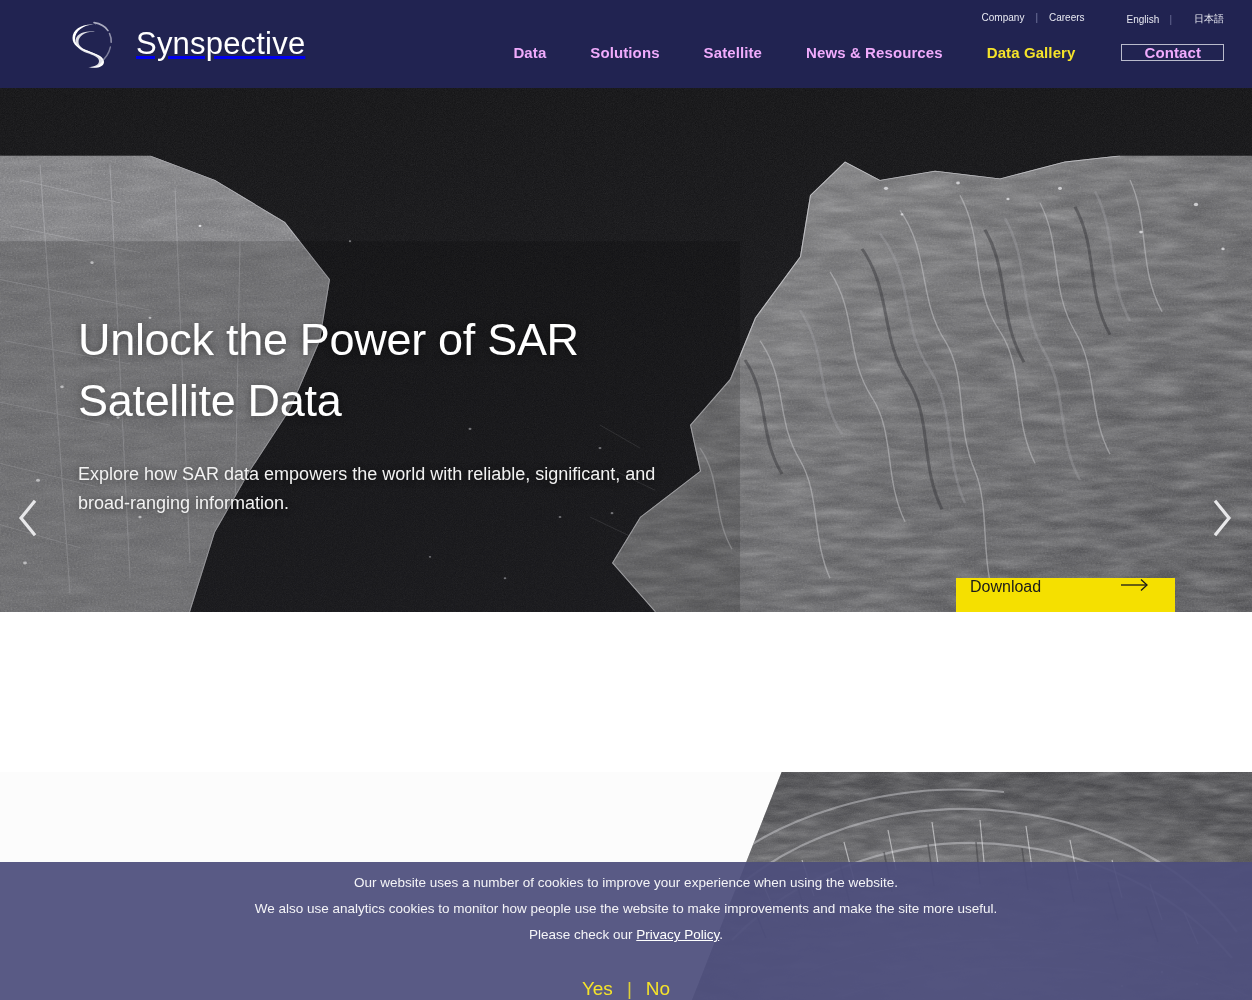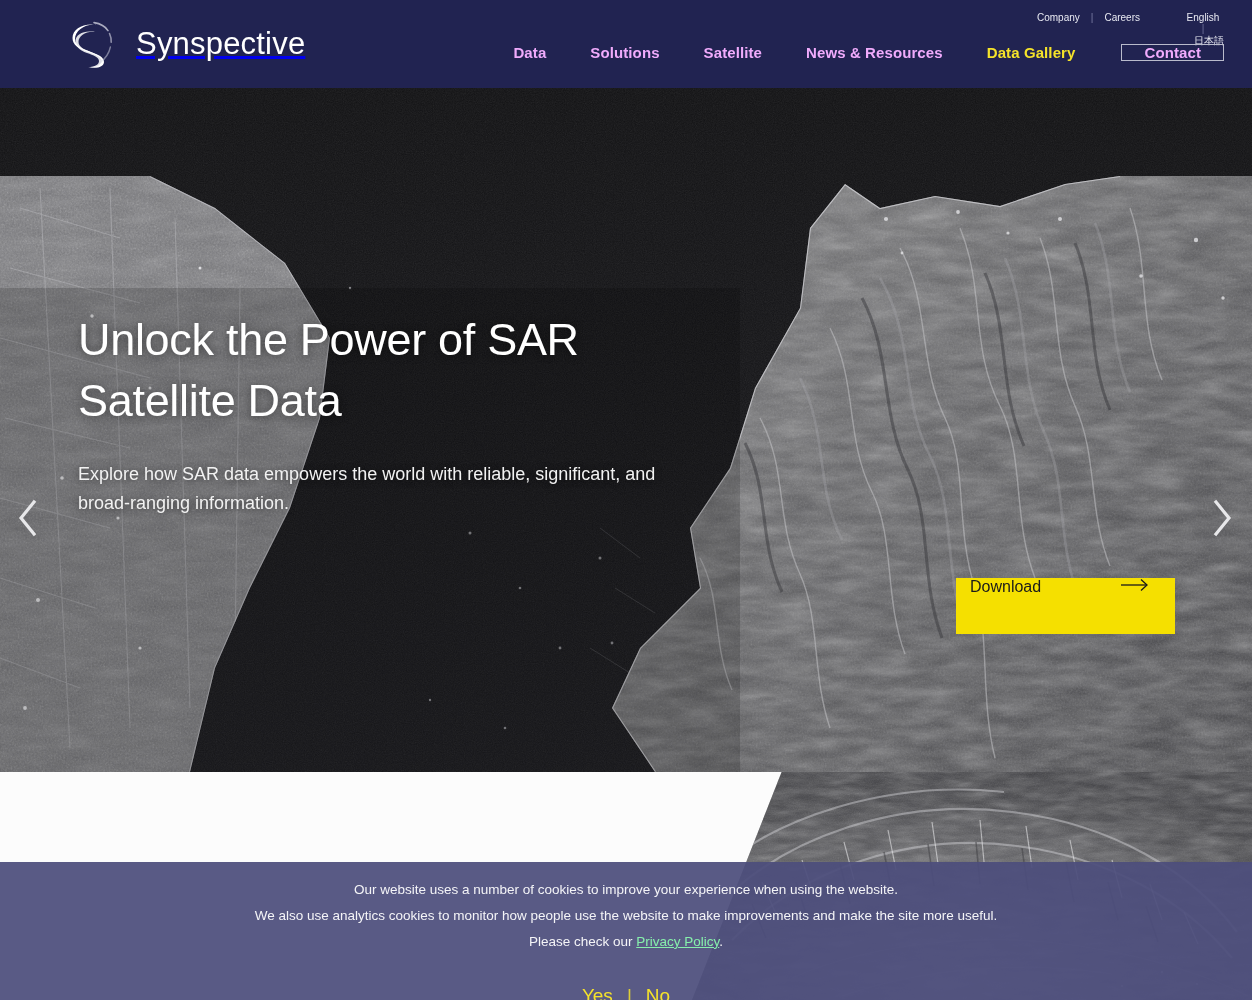--- a/index.html
+++ b/index.html
@@ -25,21 +25,21 @@
     color:#ffffff; font-size:31px; font-weight:400; letter-spacing:0.2px;
     font-family:"Liberation Sans", sans-serif; line-height:1;
     padding-bottom:3px;
   }
   .top-row {
     position:absolute; right:28px; top:12px;
     display:flex; font-size:10px; color:#e8e9f2;
   }
   .top-row a { color:#e8e9f2; text-decoration:none; white-space:nowrap; }
   .top-sep { color:#7a7da5; margin:0 11px; font-weight:300; }
-  .lang-group { display:flex; align-items:center; margin-left:42px;flex-direction:column; }
+  .lang-group { display:flex; align-items:center; margin-left:42px; }
   .lang-active { color:#ffffff; font-weight:400; }
   .lang-alt { color:#8d90b4;margin-left:12px; }
   .lang-sep { color:#6e719b; margin:0 10px; font-weight:300; }
 
   .mainnav {
     position:absolute; right:28px; top:44px;
     display:flex; align-items:center; gap:0;
   }
   .mainnav a {
     color:#f0abfc; text-decoration:none; font-size:15px;
@@ -47,21 +47,21 @@
   }
   .mainnav a.accent { color:#f5e32a; }
   .contact-btn {
     margin-left:24px; border:1px solid #b9bbcc; color:#ffffff;
     font-size:15.5px; font-weight:400; padding:9px 28px 10px;
     text-decoration:none; line-height:1; white-space:nowrap;
   }
 
   
   .hero {
-    position:absolute; top:88px; left:0; width:1252px; height:684px;
+    position:absolute; top:88px; left:0; width:1252px; height:524px;
     overflow:hidden; background:#15161a; z-index:10;
   }
   .hero-img { position:absolute; inset:0; }
   .hero-img svg { display:block; width:100%; height:100%; }
 
   .hero-copy { position:absolute; left:78px; top:222px; z-index:5; }
   .hero-title {
     color:#fff; font-size:45px; line-height:1.35; font-weight:400;
     letter-spacing:-0.3px; text-shadow:0 1px 8px rgba(0,0,0,.45);
   }
@@ -98,27 +98,27 @@
     clip-path:polygon(16% 0%, 100% 0%, 100% 100%, 0% 100%);
     overflow:hidden;
   }
   .below-img svg { display:block; width:100%; height:100%; }
 
   
   .cookie {
     position:absolute; left:0; bottom:0; width:1252px; height:138px;
     background:rgba(76,78,124,.93); z-index:60;
     display:flex; flex-direction:column; align-items:center;
-    justify-content:space-between; padding-top:15px;
+    justify-content:flex-end; padding-top:15px;
   }
   .cookie p {
     color:#f4f4f7; font-size:13.5px; line-height:1.92; text-align:center;
     max-width:1100px;
   }
-  .cookie a.policy { color:#86efac; text-decoration:underline; }
+  .cookie a.policy { color:#ffffff; text-decoration:underline; }
   .cookie-actions {
     margin-top:30px; display:flex; align-items:center; gap:0;
     font-size:19px; color:#f5e32a;
   }
   .cookie-actions a { color:#f5e32a; text-decoration:none; padding:0 14px; cursor:pointer; }
   .cookie-actions .bar { color:#f5e32a; opacity:.85; }
 </style>
 </head>
 <body>
 

